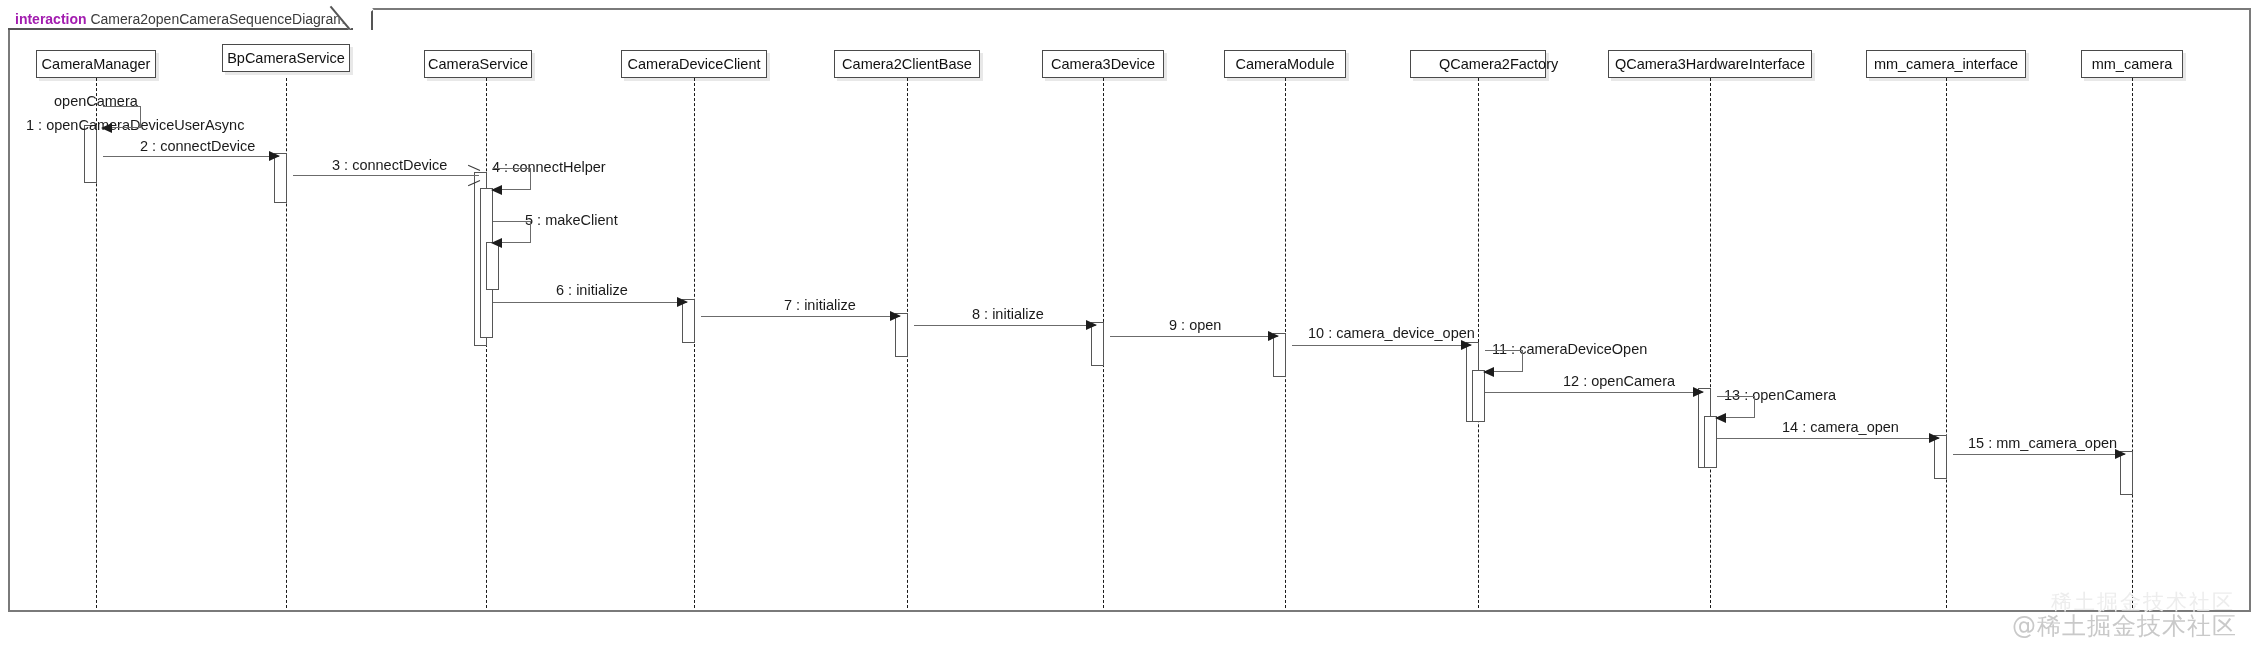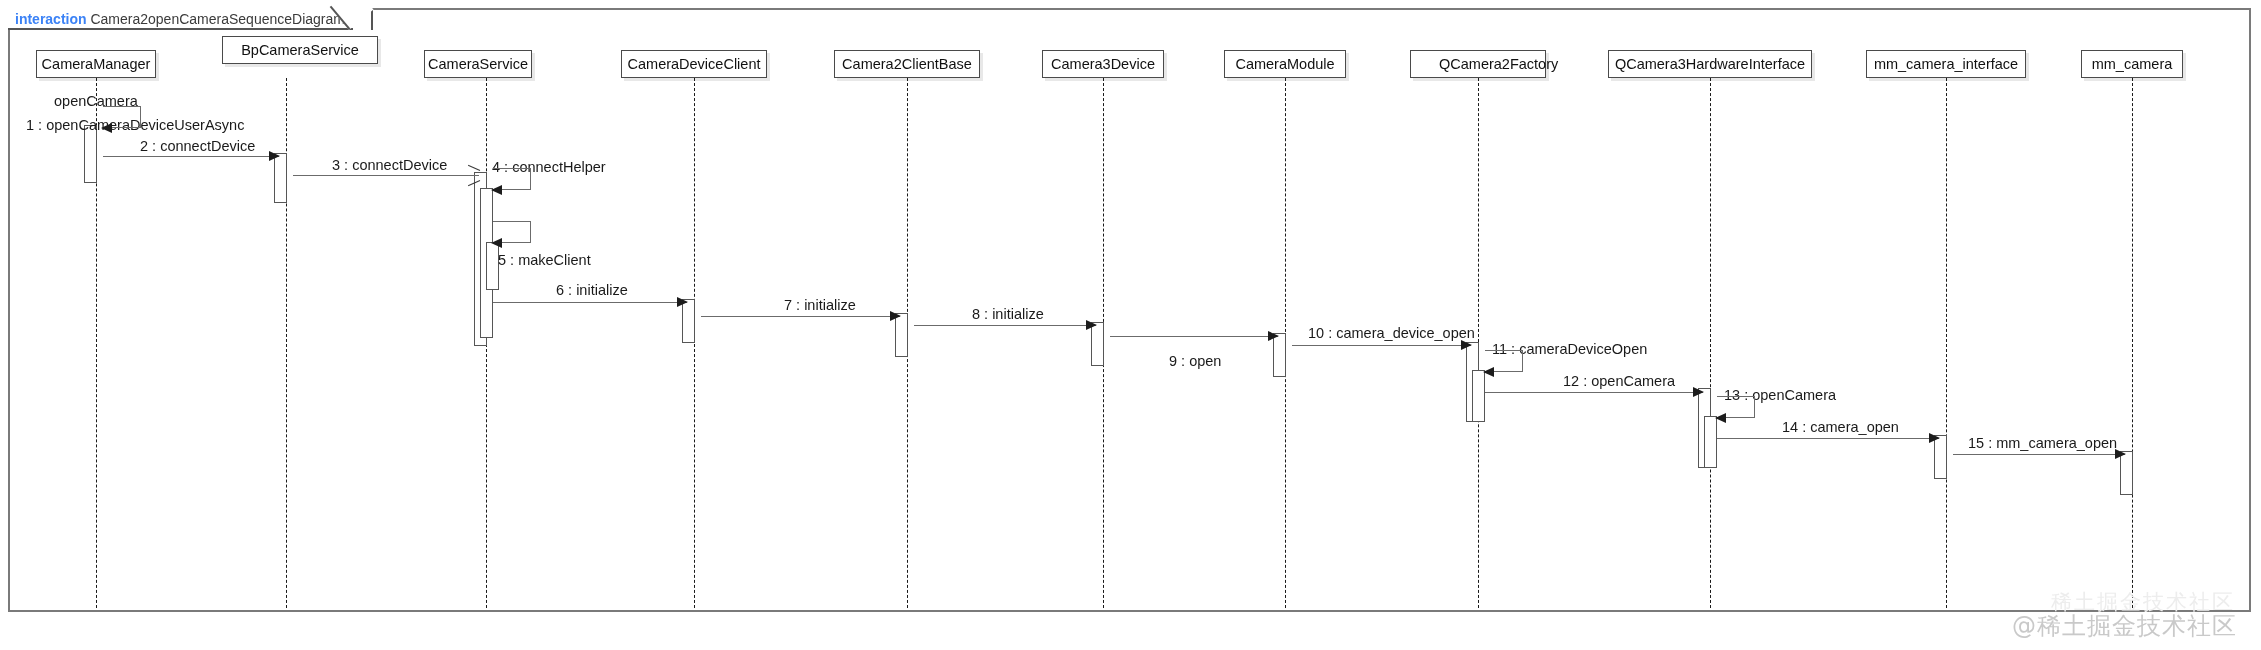--- a/index.html
+++ b/index.html
@@ -32,21 +32,21 @@
     padding:2px 26px 2px 7px;
     border:2px solid #555;
     border-top:none;
     border-left:none;
     background:#fff;
     font-size:14px;
     line-height:18px;
     white-space:nowrap;
     color:#2b2b2b;
   }
-  .frame-tab .kw{font-weight:bold;color:#3b82f6;text-align:center;}
+  .frame-tab .kw{font-weight:bold;color:#a21caf;text-align:center;}
   .frame-tab .nm{color:#3b3b3b;}
   .tab-corner{
     position:absolute;
     right:0; top:0;
     width:18px; height:24px;
     background:#fff;
     border-left:none;
   }
   .tab-corner:before{
     content:"";
@@ -174,21 +174,21 @@
 
   <div class="frame-tab">
     <span class="kw">interaction</span>
     <span class="nm">Camera2openCameraSequenceDiagram</span>
     <span class="tab-corner"></span>
   </div>
 
   <div id="lifelines-layer">
       <div class="lifeline-head" style="left: 36px; top: 50px; width: 120px;"><span>CameraManager</span></div>
       <div class="lifeline-line" style="left: 96px; top: 78px; height: 530px;"></div>
-      <div class="lifeline-head" style="left: 222px; top: 36px; width: 156px; text-align: center;"><span>BpCameraService</span></div>
+      <div class="lifeline-head" style="left: 222px; top: 44px; width: 128px; text-align: center;"><span>BpCameraService</span></div>
       <div class="lifeline-line" style="left: 286px; top: 78px; height: 530px;"></div>
       <div class="lifeline-head" style="left: 424px; top: 50px; width: 108px;"><span>CameraService</span></div>
       <div class="lifeline-line" style="left: 486px; top: 78px; height: 530px;"></div>
       <div class="lifeline-head" style="left: 621px; top: 50px; width: 146px;"><span>CameraDeviceClient</span></div>
       <div class="lifeline-line" style="left: 694px; top: 78px; height: 530px;"></div>
       <div class="lifeline-head" style="left: 834px; top: 50px; width: 146px;"><span>Camera2ClientBase</span></div>
       <div class="lifeline-line" style="left: 907px; top: 78px; height: 530px;"></div>
       <div class="lifeline-head" style="left: 1042px; top: 50px; width: 122px;"><span>Camera3Device</span></div>
       <div class="lifeline-line" style="left: 1103px; top: 78px; height: 530px;"></div>
       <div class="lifeline-head" style="left: 1224px; top: 50px; width: 122px;"><span>CameraModule</span></div>
@@ -225,33 +225,33 @@
       <div class="arrow-filled left" style="left: 101px; top: 122.5px;"></div>
       <div class="msg-label" style="left: 140px; top: 139px;">2 : connectDevice</div>
       <div class="msg-line" style="left: 103px; top: 156px; width: 176px;"></div>
       <div class="arrow-filled" style="left: 269px; top: 151px;"></div>
       <div class="msg-label" style="left: 332px; top: 158px;">3 : connectDevice</div>
       <div class="msg-line" style="left: 293px; top: 175px; width: 186px;"></div>
       <div class="arrow-open" style="left: 467px; top: 169px;"></div>
       <div class="msg-label" style="left: 492px; top: 160px;">4 : connectHelper</div>
       <div class="self-msg" style="left: 493px; top: 168px; width: 38px; height: 22px;"></div>
       <div class="arrow-filled left" style="left: 491px; top: 184.5px;"></div>
-      <div class="msg-label" style="left: 498px; top: 213px; margin-top: 40px;">5 : makeClient</div>
+      <div class="msg-label" style="left: 525px; top: 213px;">5 : makeClient</div>
       <div class="self-msg" style="left: 493px; top: 221px; width: 38px; height: 22px;"></div>
       <div class="arrow-filled left" style="left: 491px; top: 237.5px;"></div>
       <div class="msg-label" style="left: 556px; top: 283px;">6 : initialize</div>
       <div class="msg-line" style="left: 493px; top: 302px; width: 194px;"></div>
       <div class="arrow-filled" style="left: 677px; top: 297px;"></div>
       <div class="msg-label" style="left: 784px; top: 298px;">7 : initialize</div>
       <div class="msg-line" style="left: 701px; top: 316px; width: 199px;"></div>
       <div class="arrow-filled" style="left: 890px; top: 311px;"></div>
       <div class="msg-label" style="left: 972px; top: 307px;">8 : initialize</div>
       <div class="msg-line" style="left: 914px; top: 325px; width: 182px;"></div>
       <div class="arrow-filled" style="left: 1086px; top: 320px;"></div>
-      <div class="msg-label" style="left: 1169px; top: 318px; margin-top: 36px;">9 : open</div>
+      <div class="msg-label" style="left: 1169px; top: 318px;">9 : open</div>
       <div class="msg-line" style="left: 1110px; top: 336px; width: 168px;"></div>
       <div class="arrow-filled" style="left: 1268px; top: 331px;"></div>
       <div class="msg-label" style="left: 1308px; top: 326px;">10 : camera_device_open</div>
       <div class="msg-line" style="left: 1292px; top: 345px; width: 179px;"></div>
       <div class="arrow-filled" style="left: 1461px; top: 340px;"></div>
       <div class="msg-label" style="left: 1492px; top: 342px;">11 : cameraDeviceOpen</div>
       <div class="self-msg" style="left: 1485px; top: 350px; width: 38px; height: 22px;"></div>
       <div class="arrow-filled left" style="left: 1483px; top: 366.5px;"></div>
       <div class="msg-label" style="left: 1563px; top: 374px;">12 : openCamera</div>
       <div class="msg-line" style="left: 1485px; top: 392px; width: 218px;"></div>

